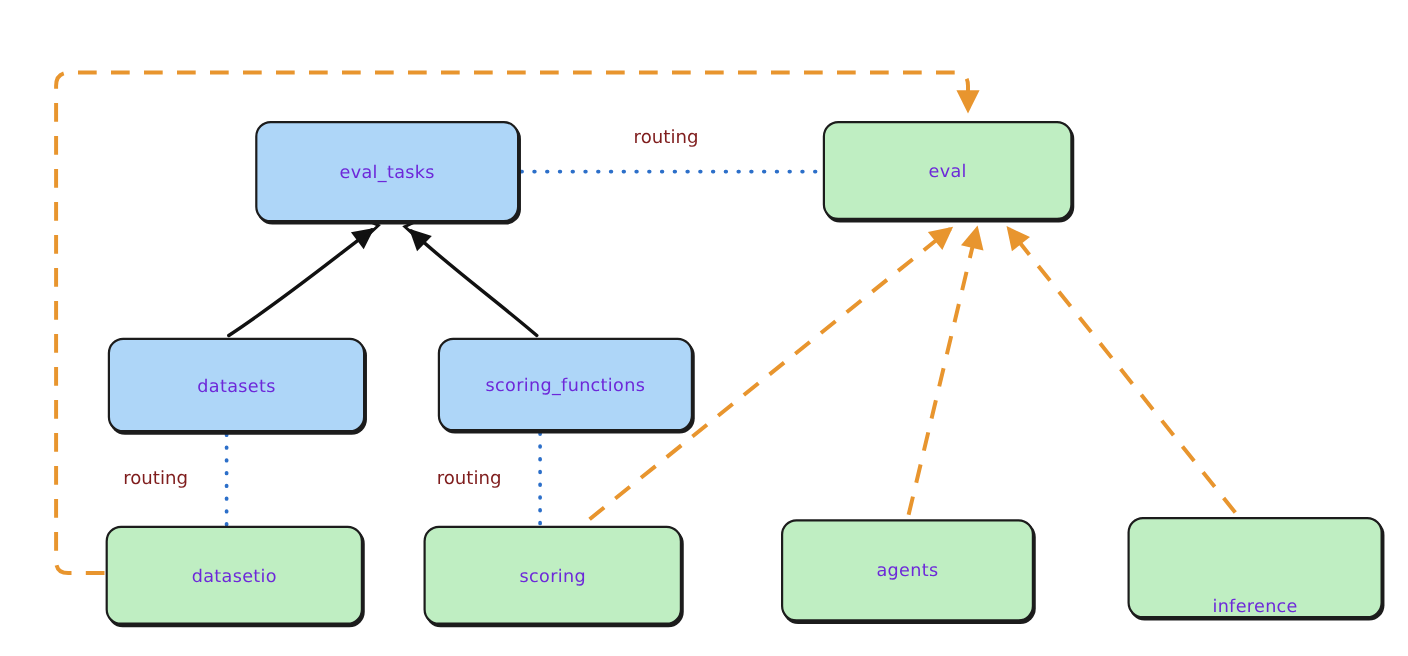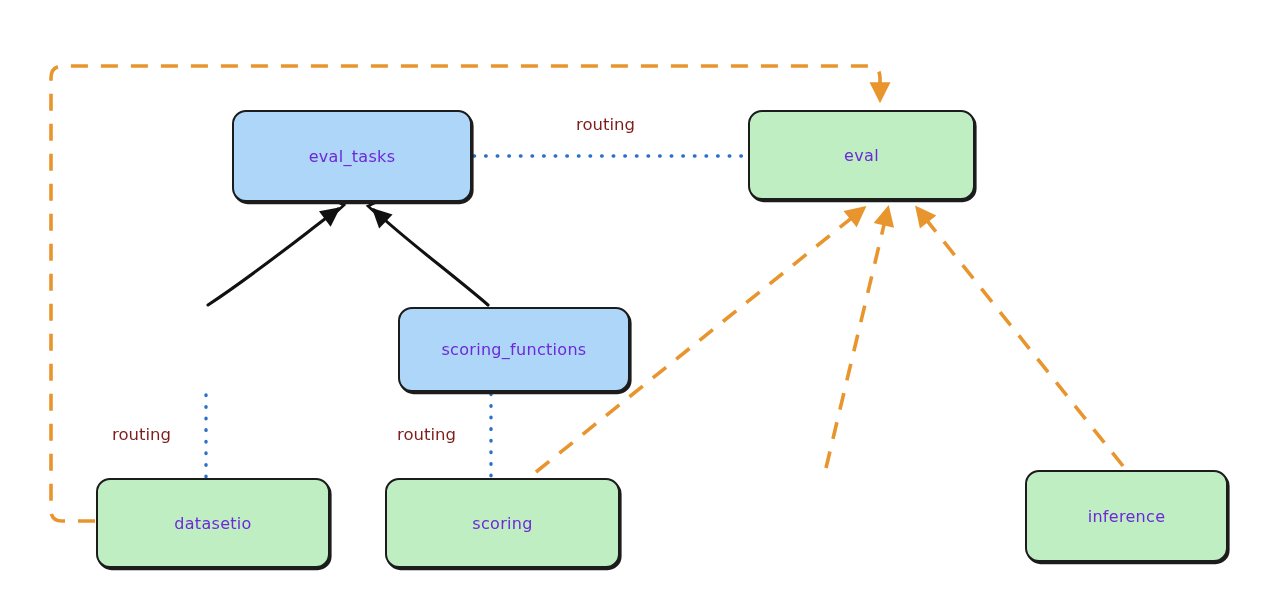--- a/index.html
+++ b/index.html
@@ -96,35 +96,41 @@
   </svg>
 
   <div class="node blue" style="left:232px; top:110px; width:240px; height:92px;">
     <span class="node-label">eval_tasks</span>
   </div>
 
   <div class="node green" style="left:748px; top:110px; width:227px; height:90px;">
     <span class="node-label">eval</span>
   </div>
 
+  <div class="node blue" style="left:98px; top:307px; width:234px; height:86px;">
+    <span class="node-label">datasets</span>
+  </div>
 
   <div class="node blue" style="left:380px; top:307px; width:232px; height:85px;margin-left:18px;">
     <span class="node-label">scoring_functions</span>
   </div>
 
   <div class="node green" style="left:96px; top:478px; width:234px; height:90px;">
     <span class="node-label">datasetio</span>
   </div>
 
   <div class="node green" style="left:385px; top:478px; width:235px; height:90px;text-align:right;">
     <span class="node-label">scoring</span>
   </div>
 
+  <div class="node green" style="left:710px; top:472px; width:230px; height:93px;">
+    <span class="node-label">agents</span>
+  </div>
 
-  <div class="node green" style="left:1025px; top:470px; width:203px; height:92px;">
+  <div class="node green" style="left:1025px; top:470px; width:232px; height:92px;align-items:flex-end;">
     <span class="node-label">inference</span>
   </div>
 
   <span class="edge-label" style="left:576px; top:115px;">routing</span>
 
   <span class="edge-label" style="left:112px; top:425px;">routing</span>
 
   <span class="edge-label" style="left:397px; top:425px;">routing</span>
 
 </div>

